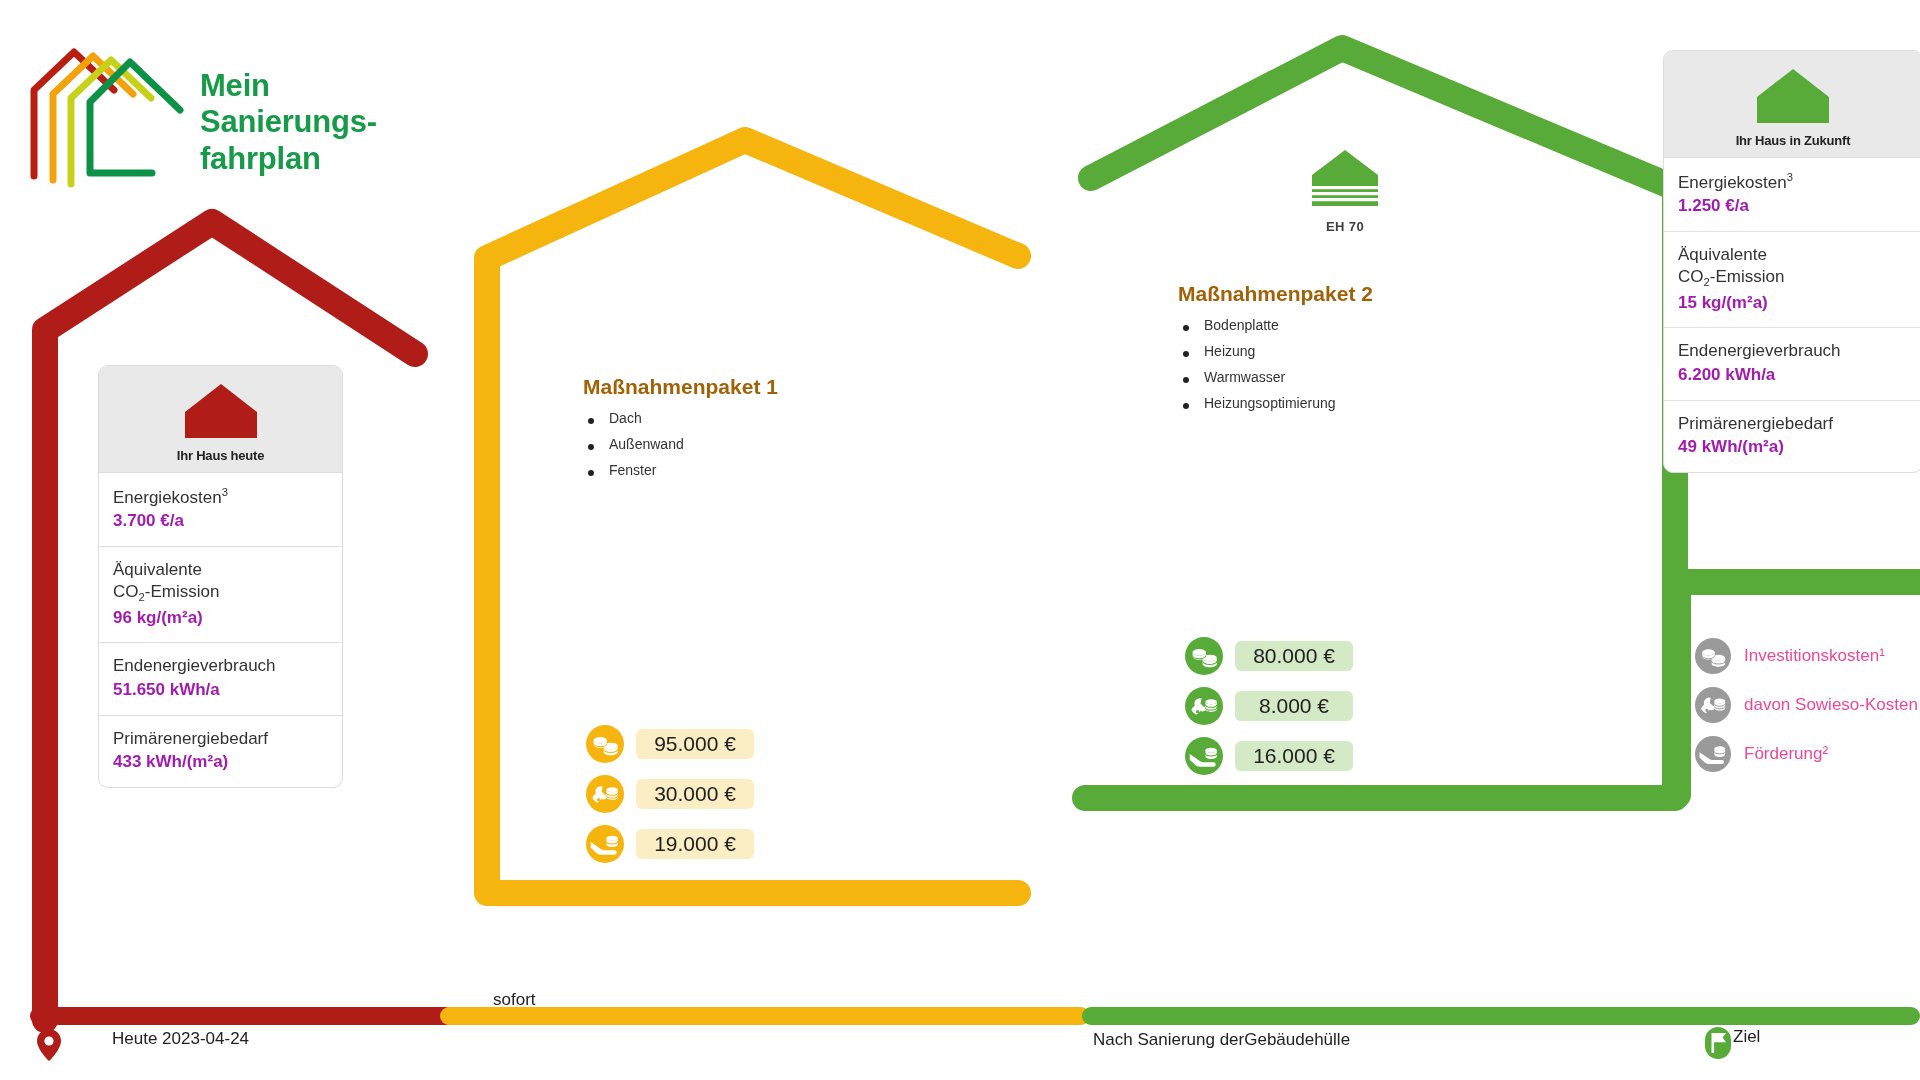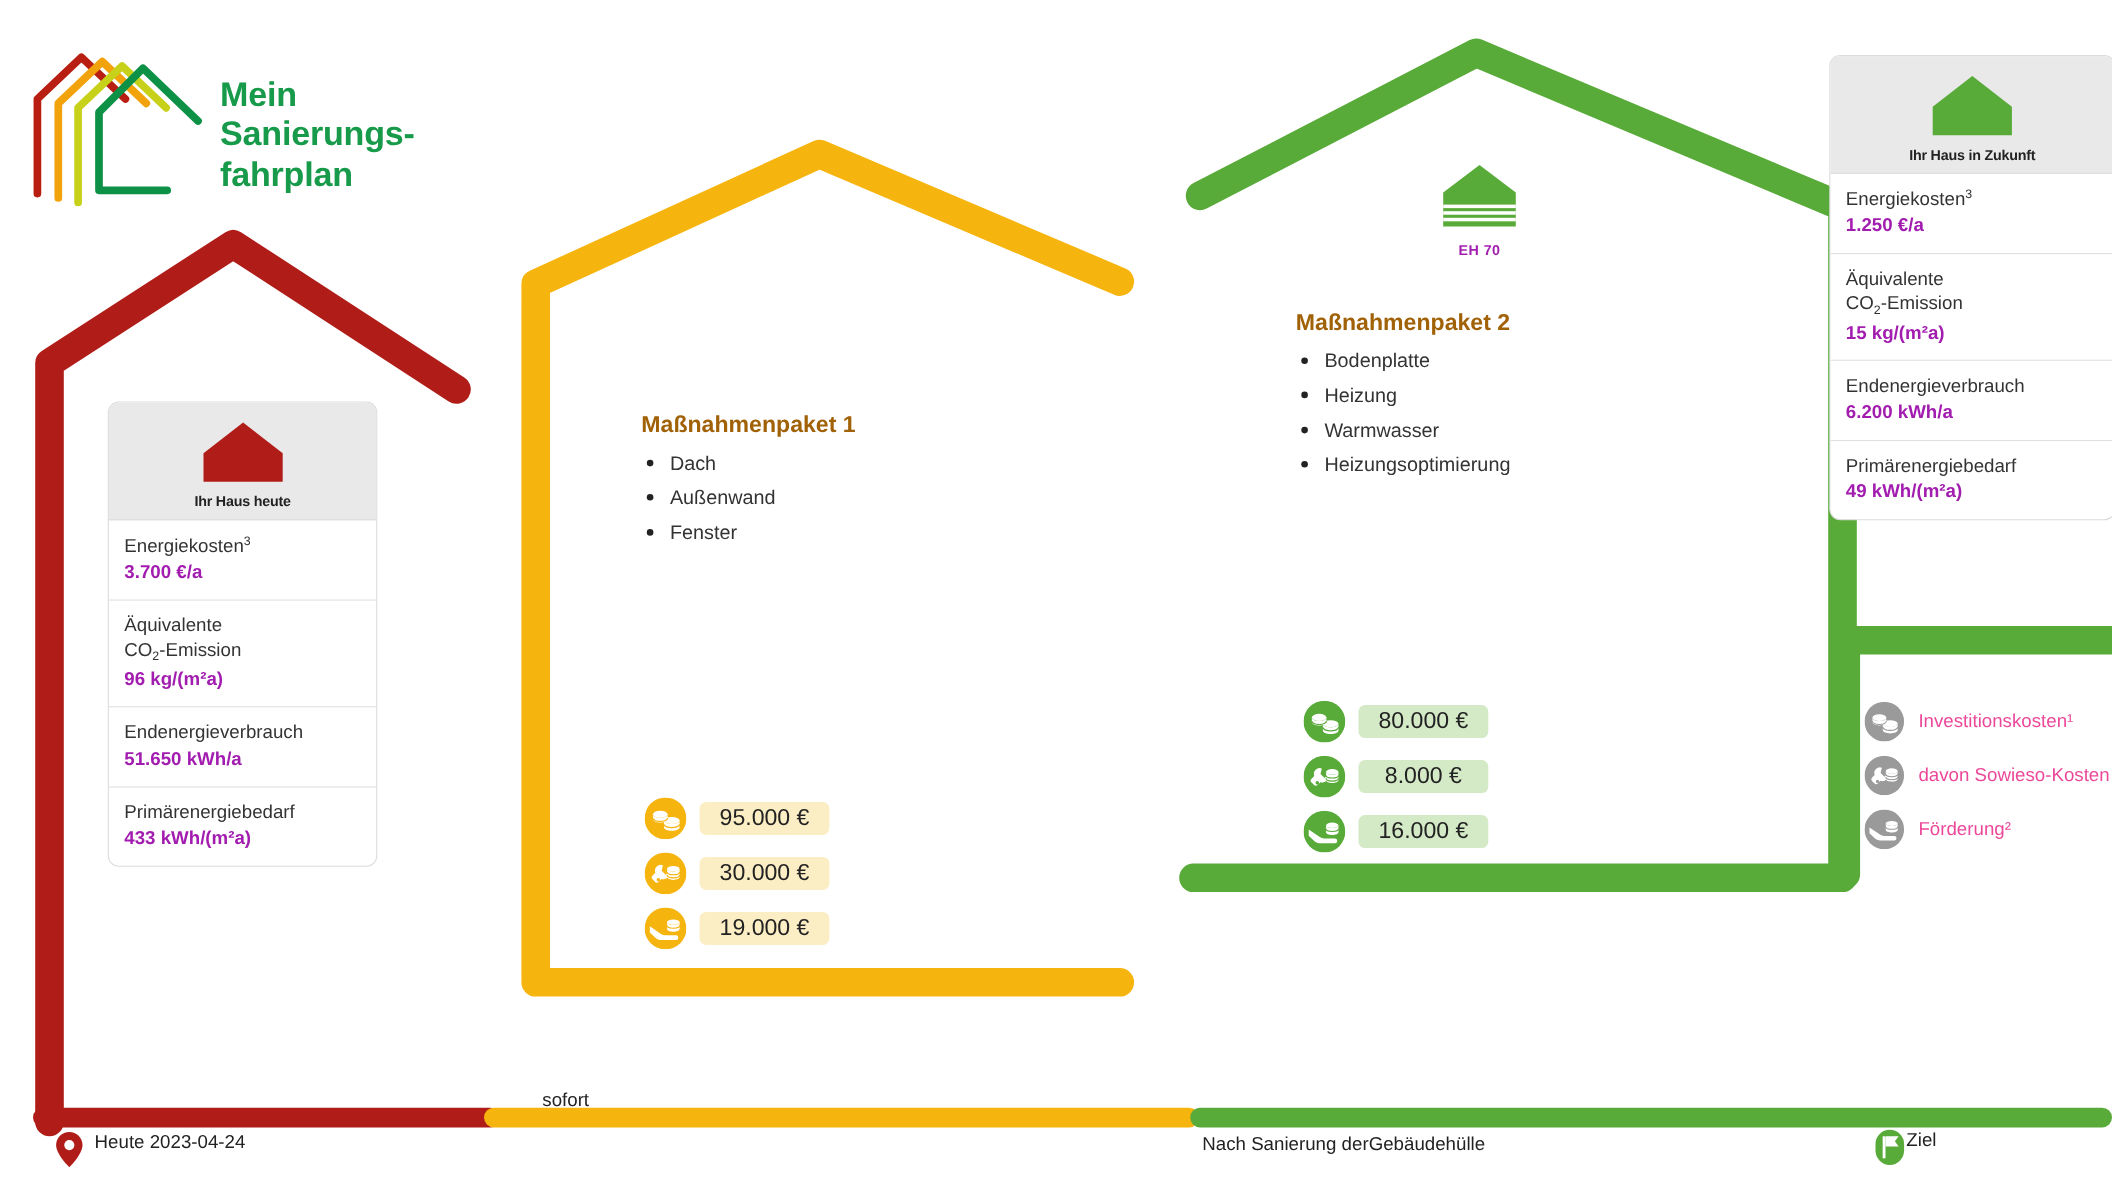--- a/index.html
+++ b/index.html
@@ -47,31 +47,31 @@
   .card-row:last-child { border-bottom: none; }
   .card-row .rv { font-weight: bold; color: #a21caf; display: block; margin-top: 1px; }
   .sub { font-size: 0.66em; vertical-align: sub; }
   .sup { font-size: 0.66em; vertical-align: super; }
 
   
   .pkg { position: absolute; }
   .pkg-title { font-size: 21px; font-weight: bold; color: #a16207; margin-bottom: 10px; }
   .pkg ul { list-style: none; }
   .pkg li {
-    position: relative; font-size: 18px; color: #333333;
+    position: relative; font-size: 14px; color: #333333;
     padding-left: 26px; margin-bottom: 7px; line-height: 1.35;
   }
   .pkg li::before {
     content: ""; position: absolute; left: 5px; top: 9px;
     width: 6px; height: 6px; border-radius: 50%; background: #222222;
   }
 
   
   .eh-badge { position: absolute; text-align: center; width: 120px; }
-  .eh-label { font-size: 13px; font-weight: bold; color: #a21caf; margin-top: 5px; letter-spacing: 0.4px; }
+  .eh-label { font-size: 13px; font-weight: bold; color: #404040; margin-top: 5px; letter-spacing: 0.4px; }
 
   
   .cost-group { position: absolute; }
   .cost-row { display: flex; align-items: center; margin-bottom: 12px; }
   .cost-icon { width: 38px; height: 38px; flex: 0 0 38px; }
   .cost-pill {
     margin-left: 12px; width: 118px; height: 30px;
     border-radius: 6px; display: flex; align-items: center; justify-content: center;
     font-size: 21px; color: #222222;
   }
@@ -320,21 +320,21 @@
         <circle cx="20" cy="20" r="20" fill="#9a9a9a"></circle>
         <path d="M5 18 L16 25.5 c1 0.7 2.2 1.1 3.4 1.1 H30 a2.3 2.3 0 0 1 0 4.6 H16 c-2 0-3.9-0.7-5.4-2 L5 24 Z" fill="#fff"></path>
         <ellipse cx="27.5" cy="14" rx="6" ry="2.6" fill="#fff"></ellipse>
         <path d="M21.5 14 v6.6 c0 1.4 2.7 2.6 6 2.6 s6-1.2 6-2.6 V14 c0 1.4-2.7 2.6-6 2.6 s-6-1.2-6-2.6 Z" fill="#fff"></path>
         <path d="M21.5 17.3 c0 1.4 2.7 2.6 6 2.6 s6-1.2 6-2.6" fill="none" stroke="#9a9a9a" stroke-width="1.1"></path>
       </svg>
       <span class="legend-label">Förderung²</span>
     </div>
   </div>
 
-  <div class="tl-item" style="left:48px; top:1028px;">
+  <div class="tl-item" style="left:34px; top:1028px;gap:40px;">
     <svg class="tl-icon" viewBox="0 0 30 34">
       <path d="M15 1 C8.4 1 3 6.3 3 12.9 C3 21.6 15 33 15 33 S27 21.6 27 12.9 C27 6.3 21.6 1 15 1 Z" fill="#b01c17"></path>
       <circle cx="15" cy="13" r="4.6" fill="#ffffff"></circle>
     </svg>
     <span class="tl-text ml">Heute 2023-04-24</span>
   </div>
 
   <div class="tl-item" style="left:493px; top:989px;align-items:center;">
     <span class="tl-text">sofort</span>
   </div>

